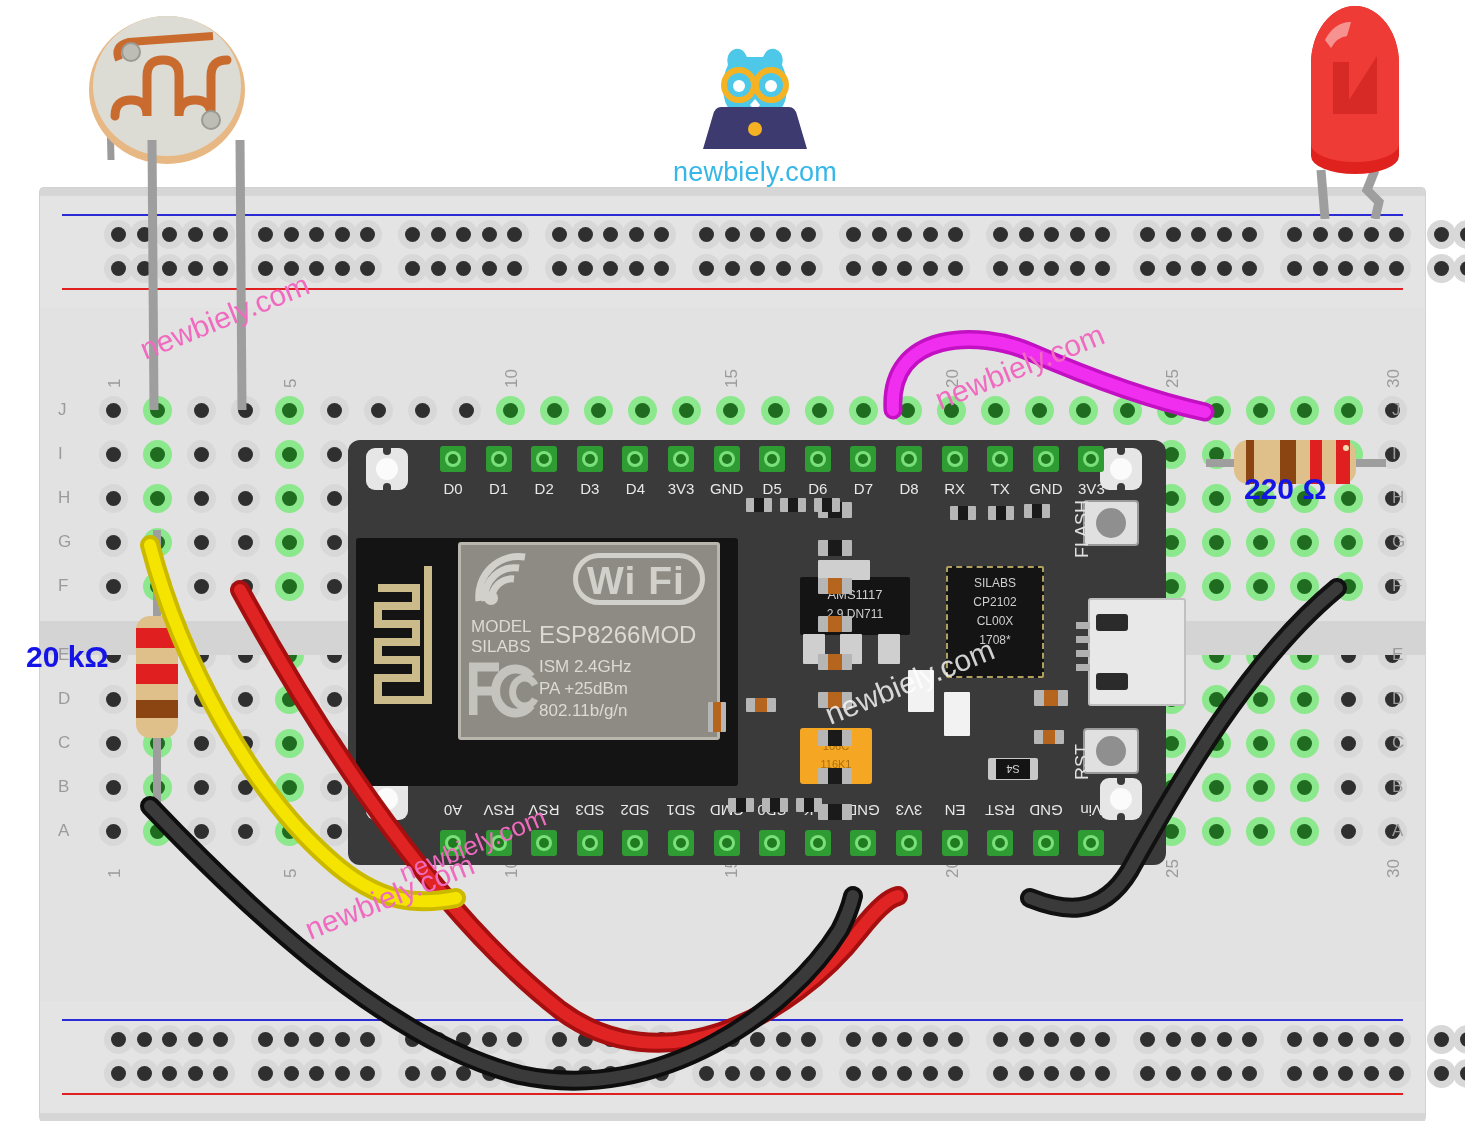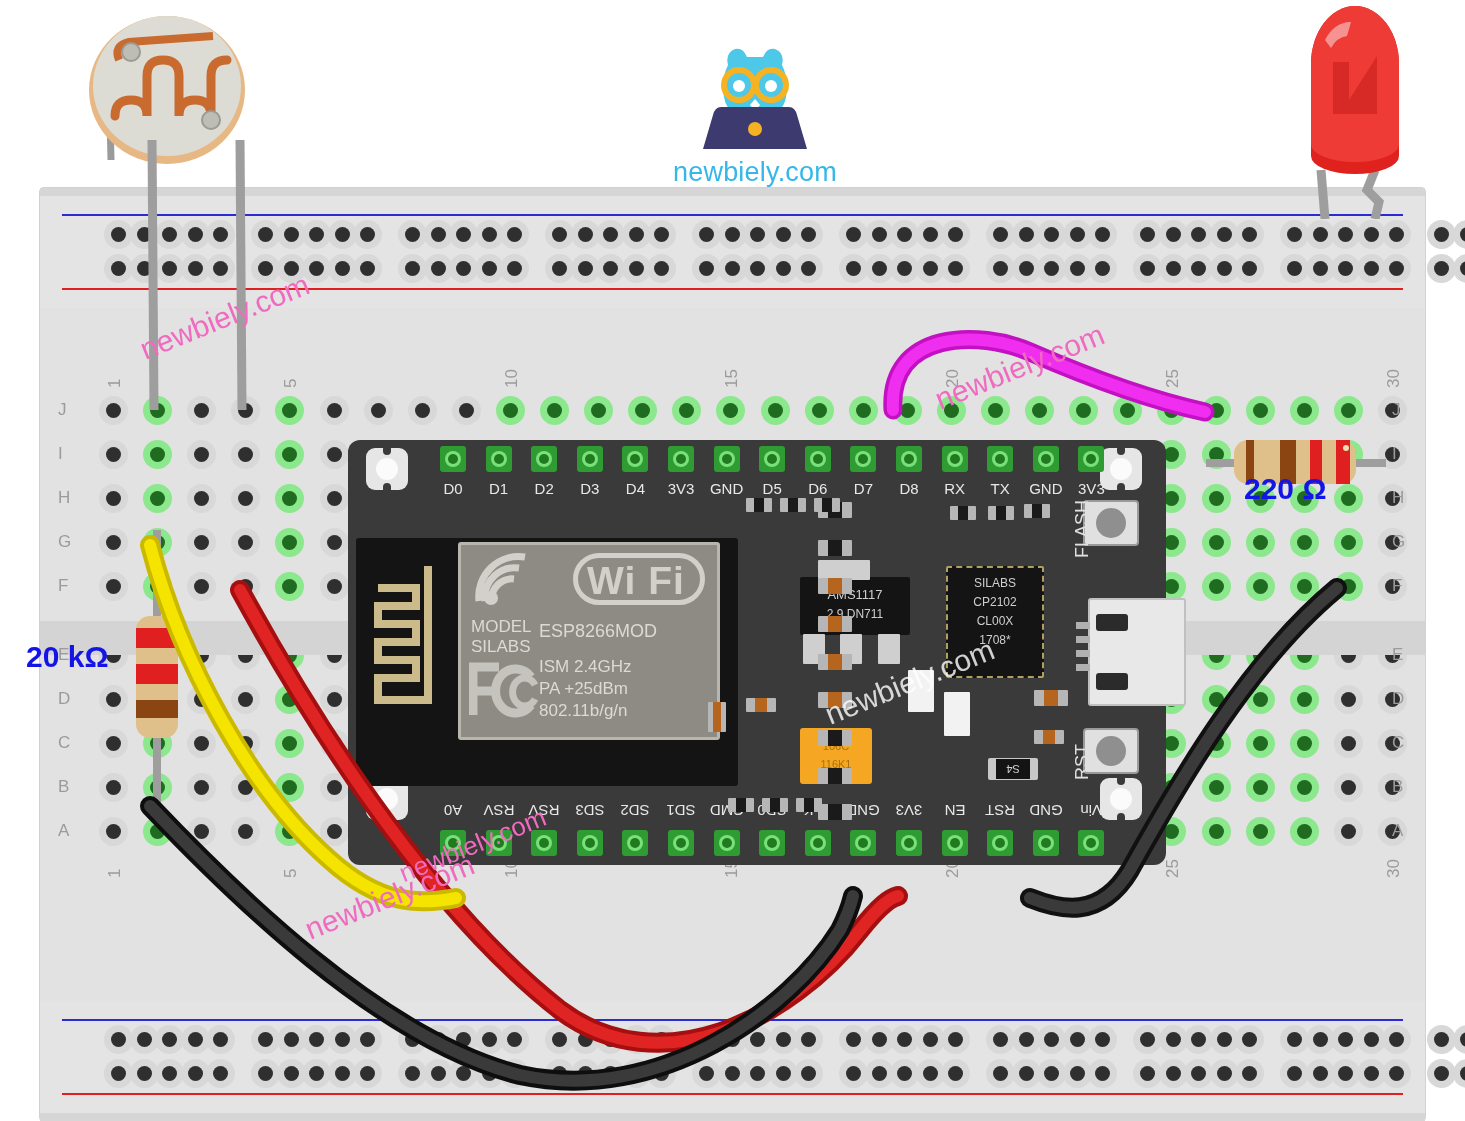--- a/index.html
+++ b/index.html
@@ -998,21 +998,21 @@
           <path d="M10 50 a40 40 0 0 1 46 -44" fill="none" stroke="#d2d0cb" stroke-width="7"></path>
           <path d="M16 50 a30 30 0 0 1 34 -33" fill="none" stroke="#d2d0cb" stroke-width="7"></path>
           <path d="M23 50 a20 20 0 0 1 22 -22" fill="none" stroke="#d2d0cb" stroke-width="7"></path>
           <circle cx="22" cy="47" r="7" fill="#d2d0cb"></circle>
         </svg>
         <div id="wifi-badge">
           <span>Wi Fi</span>
         </div>
         <div class="shield-txt" style="left:10px; top:72px; font-size:17px;">MODEL</div>
         <div class="shield-txt" style="left:10px; top:92px; font-size:17px;">SILABS</div>
-        <div class="shield-txt" style="left:78px; top:76px; font-size:18px;">ESP8266MOD</div>
+        <div class="shield-txt" style="left:78px; top:76px; font-size:24px;">ESP8266MOD</div>
         <svg style="position:absolute;left:8px;top:114px;" width="70" height="60" viewBox="0 0 70 60">
           <path d="M4 56 L4 8 L30 8 M4 32 L24 32" fill="none" stroke="#c5c3be" stroke-width="9"></path>
           <path d="M62 18 a20 22 0 1 0 0 28" fill="none" stroke="#c5c3be" stroke-width="9"></path>
           <path d="M66 26 a12 14 0 1 0 0 14" fill="none" stroke="#c5c3be" stroke-width="7"></path>
         </svg>
         <div class="shield-txt" style="left:78px; top:112px; font-size:17px;">ISM 2.4GHz</div>
         <div class="shield-txt" style="left:78px; top:134px; font-size:17px;">PA  +25dBm</div>
         <div class="shield-txt" style="left:78px; top:156px; font-size:17px;">802.11b/g/n</div>
       </div>
     </div>

